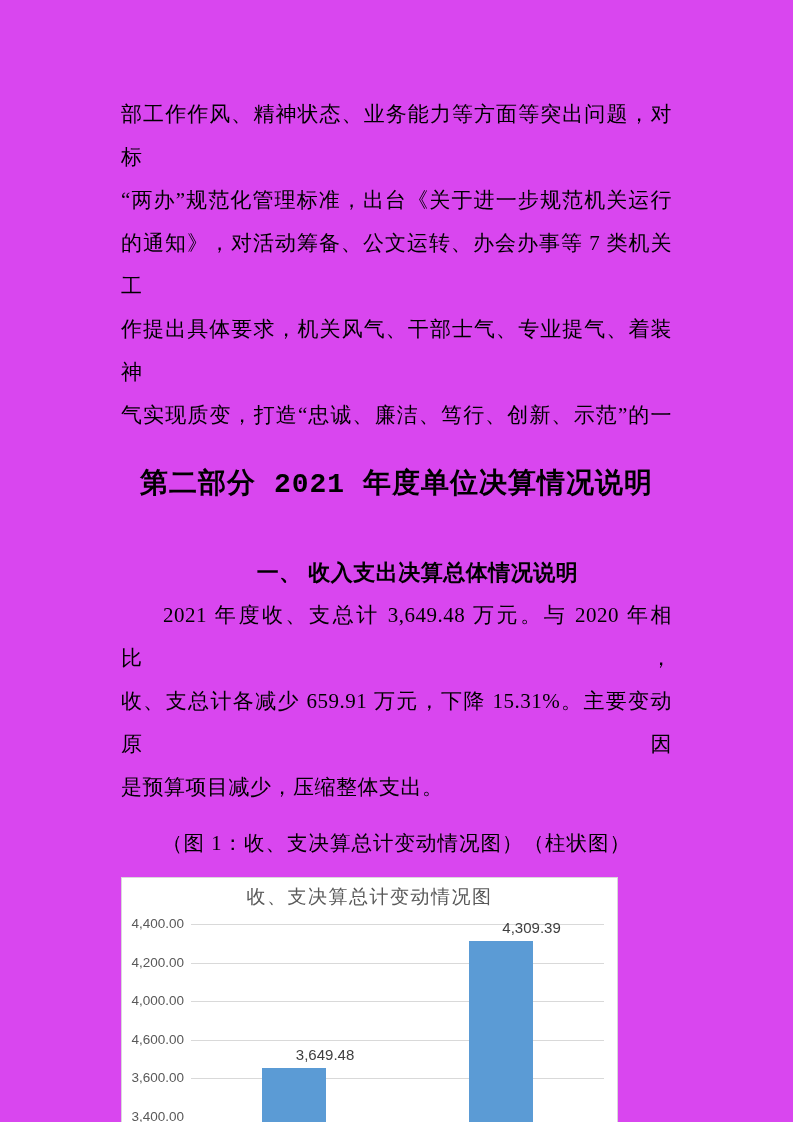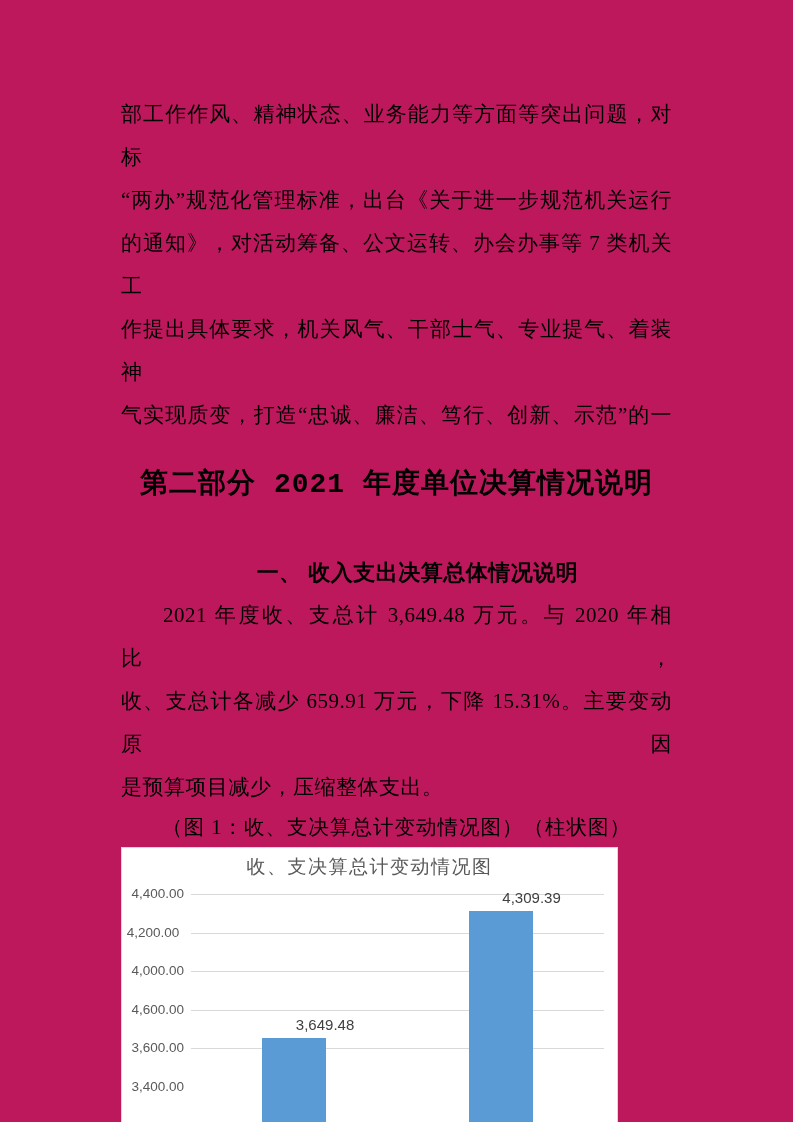--- a/index.html
+++ b/index.html
@@ -1,20 +1,20 @@
 <!DOCTYPE html>
 <html lang="zh"><head>
 <meta charset="utf-8">
 <style>
   html,body{margin:0;padding:0;background:#ffffff;}
   .page{
     position:relative;
     width:793px;height:1122px;
     margin:0 auto;
-    background:#be185d;
+    background:#d946ef;
     overflow:hidden;
     color:#000;
     font-family:"Liberation Serif","DejaVu Serif",serif;
   }
   .content{padding:0 121px;}
 
   .para{margin:0;}
   .p1{margin-top:93px;}
   .line{
     font-size:21px;
@@ -39,21 +39,21 @@
     margin:44px 0 0 0;
     font-family:"Liberation Sans","DejaVu Sans",sans-serif;
     font-size:22px;
     font-weight:bold;
     line-height:43px;
     padding-left:42px;
     letter-spacing:0.5px;
     text-align:center;
   }
   .figure-caption{
-    margin:0;
+    margin:16px;
     font-size:20.5px;
     line-height:36px;
     text-align:center;
     letter-spacing:1px;
   }
 
   
   .chart{
     position:relative;
     box-sizing:border-box;
@@ -112,21 +112,21 @@
     </p>
 
     <p class="figure-caption">（图 1：收、支决算总计变动情况图）（柱状图）</p>
 
     <div class="chart" id="chart">
       <div class="chart-title">收、支决算总计变动情况图</div>
 
     <div class="gridline" style="top: 46px; background: rgb(217, 217, 217);"></div>
         <div class="y-tick" style="top: 37px; color: rgb(89, 89, 89);">4,400.00</div>
         <div class="gridline" style="top: 84.5px; background: rgb(217, 217, 217);"></div>
-        <div class="y-tick" style="top: 75.5px; color: rgb(89, 89, 89); text-align: center;">4,200.00</div>
+        <div class="y-tick" style="top: 75.5px; color: rgb(89, 89, 89);">4,200.00</div>
         <div class="gridline" style="top: 123px; background: rgb(217, 217, 217);"></div>
         <div class="y-tick" style="top: 114px; color: rgb(89, 89, 89);">4,000.00</div>
         <div class="gridline" style="top: 161.5px; background: rgb(217, 217, 217);"></div>
         <div class="y-tick" style="top: 152.5px; color: rgb(89, 89, 89);">4,600.00</div>
         <div class="gridline" style="top: 200px; background: rgb(217, 217, 217);"></div>
         <div class="y-tick" style="top: 191px; color: rgb(89, 89, 89);">3,600.00</div>
         <div class="y-tick" style="top: 229.5px; color: rgb(89, 89, 89);">3,400.00</div>
         <div class="bar" style="left: 140.25px; top: 190px; height: 87px; background: rgb(91, 155, 213);"></div>
         <div class="data-label" style="left: 112.25px; top: 167px;">3,649.48</div>
         <div class="bar" style="left: 346.75px; top: 63px; height: 214px; background: rgb(91, 155, 213);"></div>

